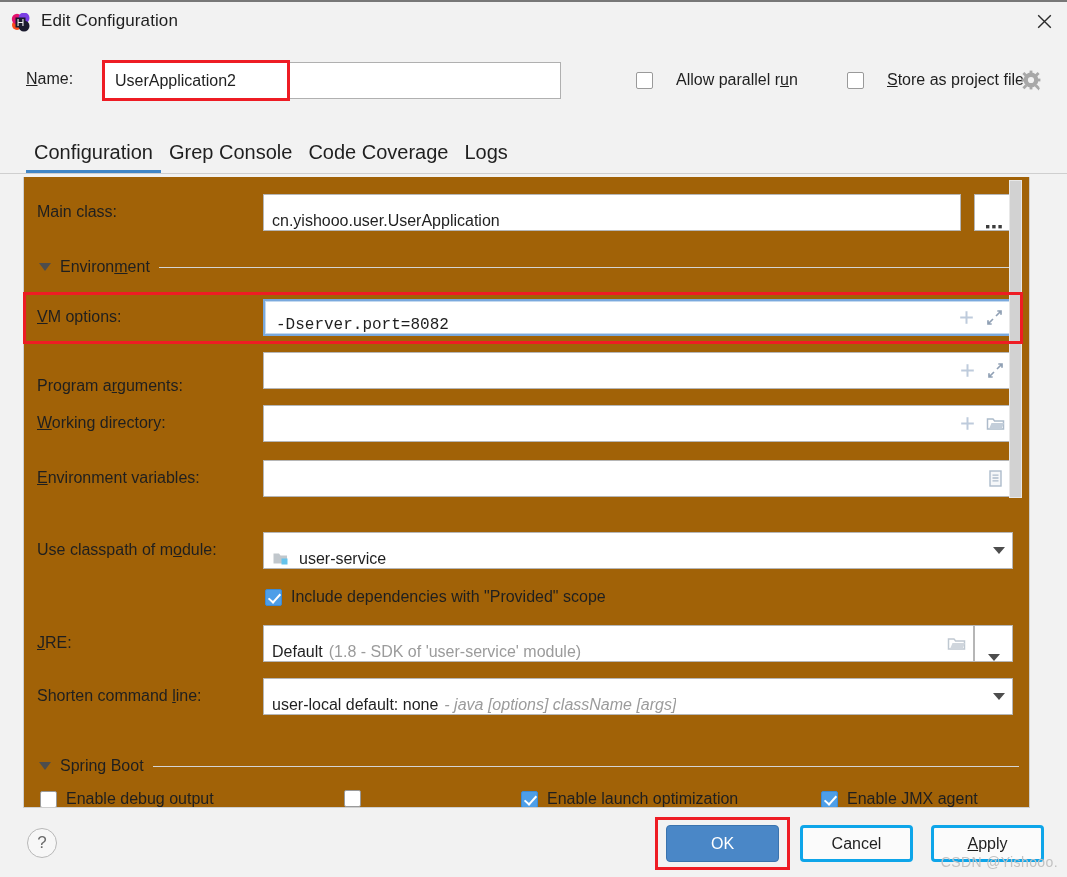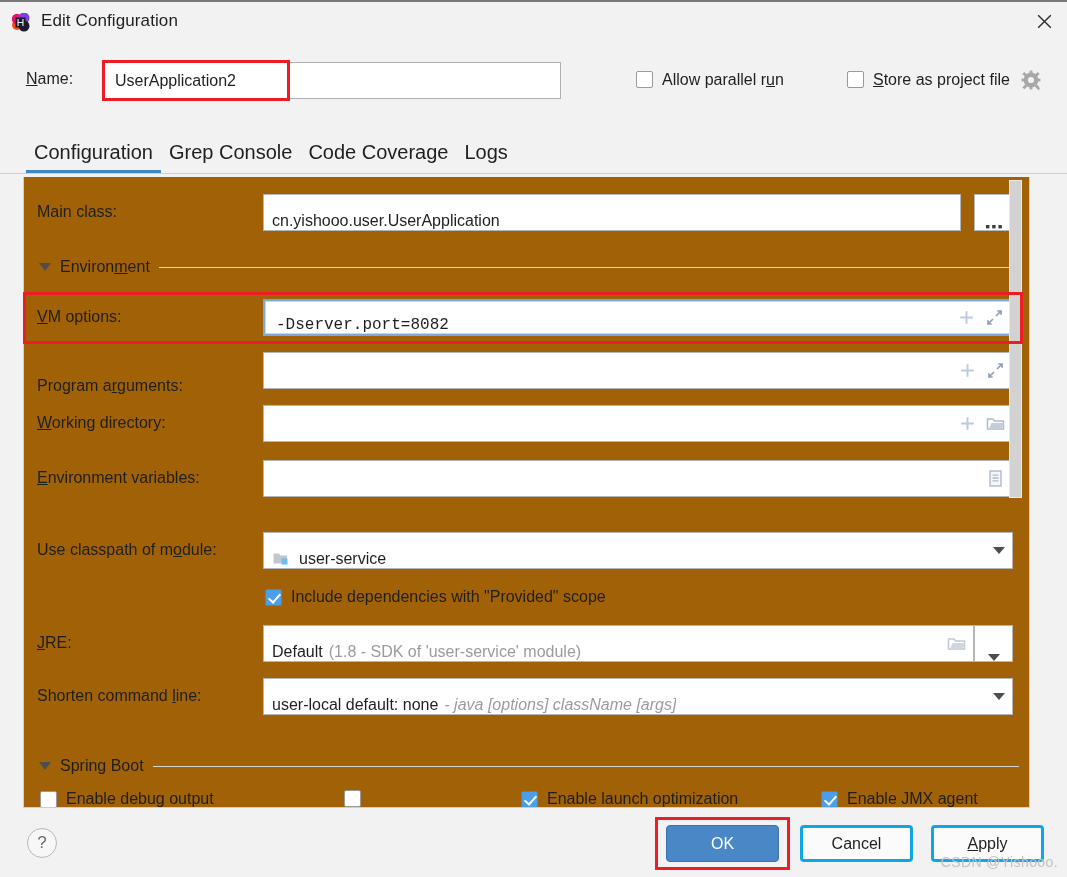--- a/index.html
+++ b/index.html
@@ -74,21 +74,21 @@
     background: #4d9ee8; border-color: #3c8ad4;
   }
   .cbx.checked::after {
     content: "";
     position: absolute; left: 5px; top: 1px;
     width: 5px; height: 10px;
     border: solid #ffffff; border-width: 0 2px 2px 0;
     transform: rotate(42deg);
   }
   .top-cb {
-    position: absolute; display: flex; gap: 9px;
+    position: absolute; display: flex; align-items: center; gap: 23px;
     font-size: 16px; color: #1f1f1f;
     cursor: pointer;
     padding-left: 26px;
   }
   #cb-parallel { left: 610px; top: 69px; }
   #cb-store    { left: 821px; top: 69px; }
   .gear-icon {
     position: absolute; left: 1021px; top: 68px;
     width: 22px; height: 22px; cursor: pointer;
   }

